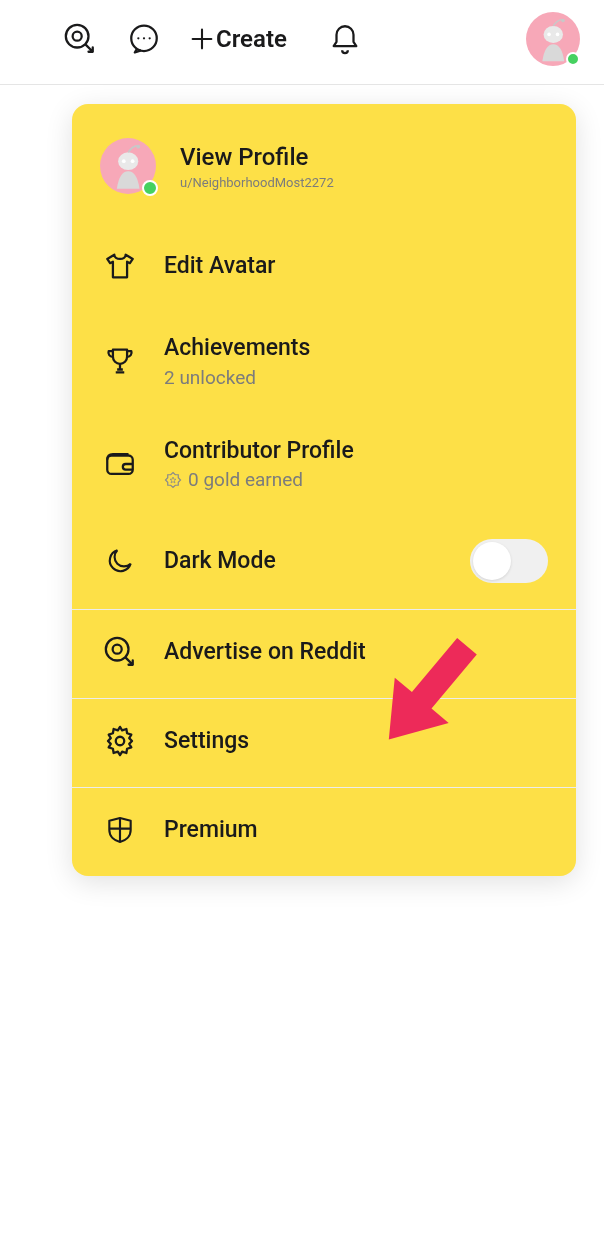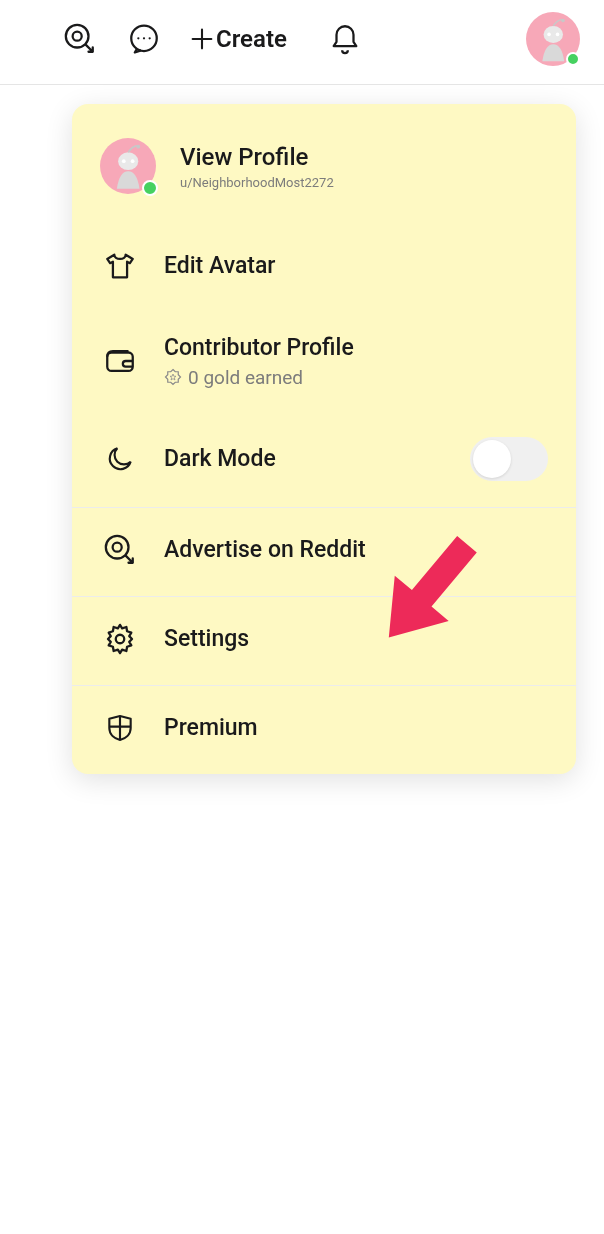--- a/index.html
+++ b/index.html
@@ -59,21 +59,21 @@
     background: #46d160;
     border: 2px solid #fff;
     border-radius: 50%;
   }
 
   .dropdown {
     position: absolute;
     top: 104px;
     left: 72px;
     width: 504px;
-    background: #fef9c3;
+    background: #fde047;
     border-radius: 16px;
     box-shadow: 0 6px 28px rgba(0,0,0,0.12);
     padding-top: 16px;
     padding-bottom: 4px;
   }
   .menu-item {
     display: flex;
     align-items: center;
     gap: 24px;
     padding: 22px 28px;
@@ -234,20 +234,33 @@
     <div class="mi-icon">
       <svg width="34" height="34" viewBox="0 0 24 24" fill="none" stroke="currentColor" stroke-width="1.6" stroke-linejoin="round">
         <path d="M8 4 L3 7 L5 10 L7 9 V20 H17 V9 L19 10 L21 7 L16 4 C16 5.8 14.2 7 12 7 C9.8 7 8 5.8 8 4 Z"></path>
       </svg>
     </div>
     <div class="mi-body">
       <div class="mi-title">Edit Avatar</div>
     </div>
   </div>
 
+  <div class="menu-item">
+    <div class="mi-icon">
+      <svg width="34" height="34" viewBox="0 0 24 24" fill="none" stroke="currentColor" stroke-width="1.6" stroke-linejoin="round">
+        <path d="M7 4 H17 V9 a5 5 0 0 1 -10 0 Z"></path>
+        <path d="M7 5 H4 a3 3 0 0 0 3 4 M17 5 H20 a3 3 0 0 1 -3 4"></path>
+        <path d="M12 14 V18 M9 20 H15 M10 18 H14"></path>
+      </svg>
+    </div>
+    <div class="mi-body">
+      <div class="mi-title">Achievements</div>
+      <div class="mi-sub">2 unlocked</div>
+    </div>
+  </div>
 
   <div class="menu-item">
     <div class="mi-icon">
       <svg width="34" height="34" viewBox="0 0 24 24" fill="none" stroke="currentColor" stroke-width="1.6" stroke-linejoin="round">
         <rect x="3" y="6" width="18" height="13" rx="3"></rect>
         <path d="M3 9 C3 6 5 5 7 5 H18"></path>
         <path d="M21 12 H16 a2 2 0 0 0 0 4 H21"></path>
       </svg>
     </div>
     <div class="mi-body">

